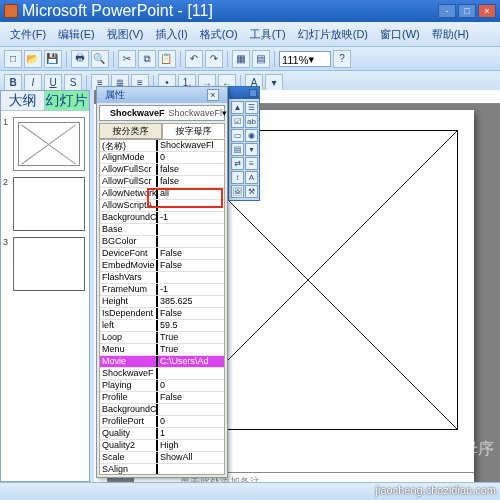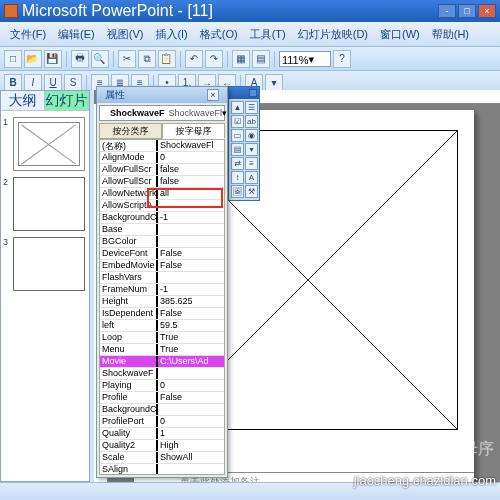--- a/index.html
+++ b/index.html
@@ -51,21 +51,21 @@
 .floatpal .fpbtn{width:13px;height:13px;background:#e8f2fb;border:1px solid #7a9ec4;font-size:8px;display:flex;align-items:center;justify-content:center;color:#2a4a7a}
 .canvasarea{flex:1;background:#808080;position:relative;margin-left:4px;overflow:hidden}
 .ruler-h{position:absolute;top:0;left:14px;right:0;height:14px;background:#fff;border-bottom:1px solid #888}
 .ruler-v{position:absolute;top:14px;left:0;width:14px;bottom:0;background:#fff;border-right:1px solid #888}
 .slide{position:absolute;left:40px;top:20px;width:340px;height:380px;background:#fff;box-shadow:3px 3px 6px rgba(0,0,0,.4)}
 .placeholder{position:absolute;left:24px;top:20px;width:300px;height:300px;border:1px solid #000}
 .placeholder svg{width:100%;height:100%}
 .notesbar{position:absolute;bottom:0;left:40px;right:0;height:18px;background:#fff;border-top:1px solid #888;font-size:10px;color:#888;padding:2px 6px}
 .statusbar{position:absolute;bottom:0;left:0;right:0;height:18px;background:linear-gradient(#e0edfa,#c5dcf3);border-top:1px solid #9abde0}
 .watermark{position:absolute;right:6px;bottom:22px;color:rgba(255,255,255,.6);font-size:16px;z-index:3;pointer-events:none}
-.wmurl{position:absolute;right:4px;bottom:12px;color:#fff;font-size:13px;z-index:10;text-shadow:0 0 2px #000}
+.wmurl{position:absolute;right:4px;bottom:4px;color:#fff;font-size:11px;z-index:10;text-shadow:0 0 2px #000}
 </style>
 </head>
 <body>
 
 <div class="titlebar">
   <div class="picon"></div>
   <div class="ttl">Microsoft PowerPoint - [11]</div>
   <div class="winbtns">
     <div class="winbtn">-</div>
     <div class="winbtn">□</div>

